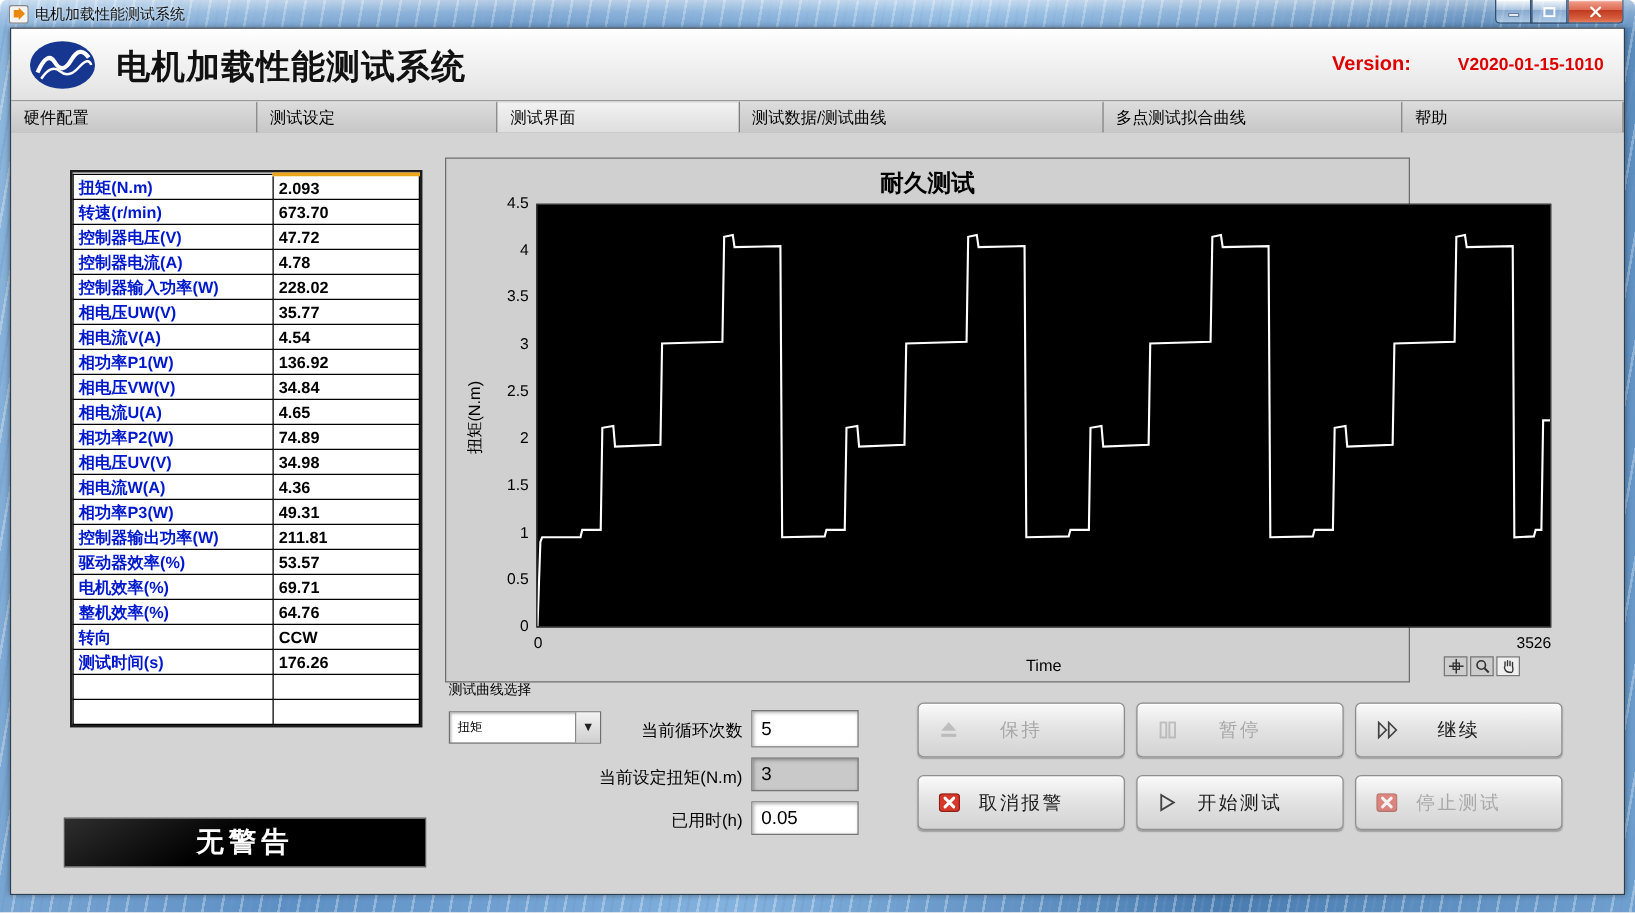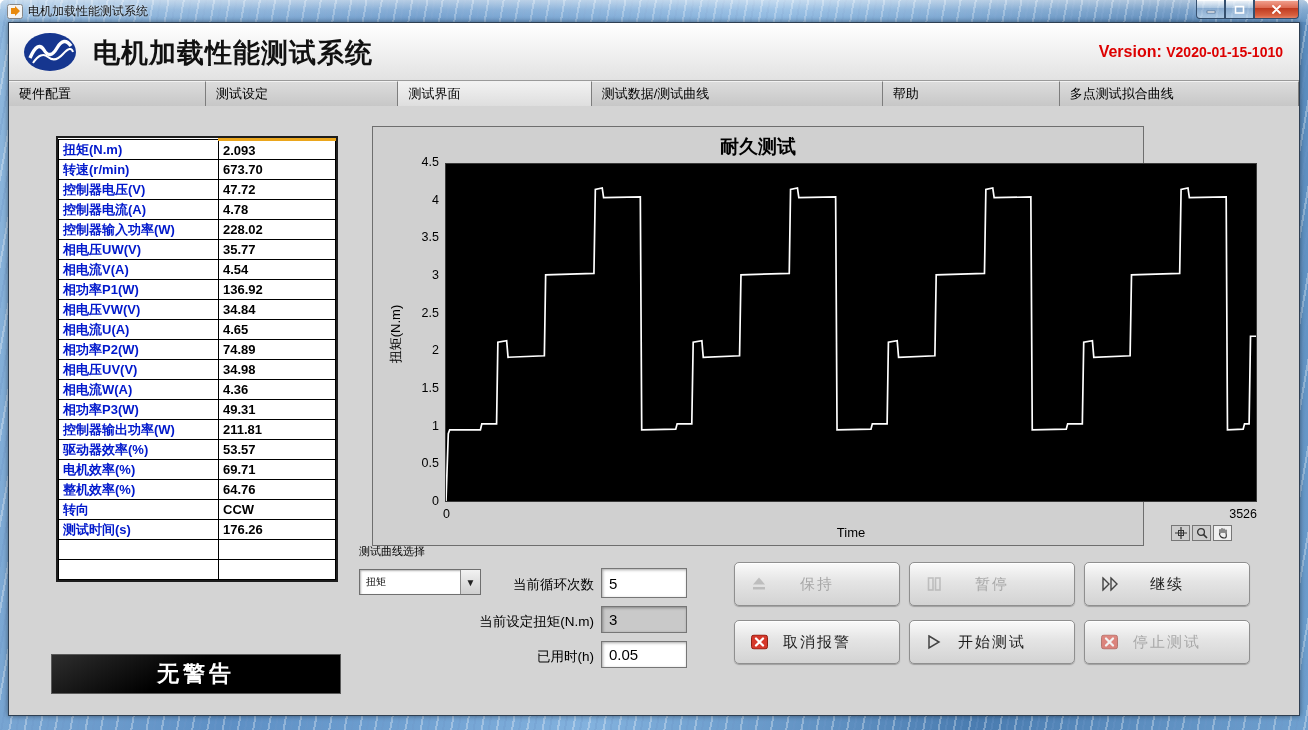--- a/index.html
+++ b/index.html
@@ -32,21 +32,21 @@
   
   .frame{ position:absolute; top:22px; left:8px; right:8px; bottom:14px;
     border:1px solid #2e3f52; background:#d4d4d4; box-shadow:0 0 5px rgba(0,0,0,.45); overflow:hidden; }
 
   
   .header{ position:relative; height:58px; background:linear-gradient(#ffffff,#eeeeee 60%,#e2e2e2); border-bottom:1px solid #9a9a9a; }
   .logo{ position:absolute; left:14px; top:8px; }
   .app-title{ position:absolute; left:84px; top:12px; font-size:27px; font-weight:bold; color:#111; letter-spacing:1px; }
   .version{ position:absolute; right:16px; top:20px; font-weight:bold; color:var(--version-red,#dd0000); }
   .version .vlabel{ font-size:16px; }
-  .version .vvalue{ font-size:14px; }
+  .version .vvalue{ font-size:14px;margin-left:33px; }
 
   
   .tabbar{ display:flex; height:25px; background:#b9b9b9; border-bottom:1px solid #8a8a8a; }
   .tab{ height:25px; line-height:24px; padding-left:10px; font-size:13px; color:#000;
     border-right:1px solid #7d7d7d; border-top:1px solid #f2f2f2;
     background:linear-gradient(#dcdcdc,#c7c7c7); cursor:default; }
   .tab.active{ background:linear-gradient(#f2f2f2,#dedede); font-weight:normal; }
 
   
   .main{ position:relative; height:609px; background:#d4d4d4; }
@@ -59,21 +59,21 @@
   td.pval{ color:#000; }
   td.pval.first{ border-top:3px solid #eba61c; }
 
   
   .warning{ position:absolute; left:42px; top:548px; width:290px; height:40px;
     background:linear-gradient(150deg,#2e2e2e,#000 45%); border:1px solid #5a5a5a;
     color:var(--warning-text,#fff); font-size:22px; font-weight:bold;
     display:flex; align-items:center; justify-content:center; letter-spacing:4px; }
 
   
-  .chart{ position:absolute; left:347px; top:20px; width:772px; height:420px; background:#d0d0d0; border:1px solid #6e6e6e;margin-left:16px; }
+  .chart{ position:absolute; left:347px; top:20px; width:772px; height:420px; background:#d0d0d0; border:1px solid #6e6e6e; }
   .chart-title{ position:absolute; top:7px; left:0; width:100%; text-align:center; font-size:19px; font-weight:600; color:#000; }
   .plot{ position:absolute; left:72px; top:36px; width:812px; height:339px; background:var(--plot-black,#000); border:1px solid #3a3a3a; }
   .plot svg{ display:block; width:100%; height:100%; }
   .ytick{ position:absolute; left:20px; width:46px; text-align:right; font-size:12.5px; color:#000; }
   .ylabel{ position:absolute; left:-22px; top:198px; width:90px; text-align:center; font-size:13px; color:#000;
     transform:rotate(-90deg); white-space:nowrap; }
   .xtick{ position:absolute; top:380px; font-size:12.5px; color:#000; }
   .xt0{ left:70px; }
   .xt1{ left:824px; width:60px; text-align:right; }
   .xlabel{ position:absolute; top:398px; left:72px; width:812px; text-align:center; font-size:13px; color:#000; }
@@ -152,22 +152,22 @@
         <span class="vlabel">Version:</span>
         <span class="vvalue">V2020-01-15-1010</span>
       </div>
     </div>
 
     <div class="tabbar" id="tabbar">
         <div class="tab" style="width: 205px;">硬件配置</div>
         <div class="tab" style="width: 200px;">测试设定</div>
         <div class="tab active" style="width: 201px;">测试界面</div>
         <div class="tab" style="width: 303px;">测试数据/测试曲线</div>
+        <div class="tab" style="width: 249px;">多点测试拟合曲线</div>
         <div class="tab" style="width: 184px;">帮助</div>
-        <div class="tab" style="width: 249px;">多点测试拟合曲线</div>
       </div>
 
     <div class="main">
 
       <div class="tbl-wrap">
         <table class="ptable">
             <tbody id="param-table">
               <tr>
                 <td class="pname">扭矩(N.m)</td>
                 <td class="pval first">2.093</td>

